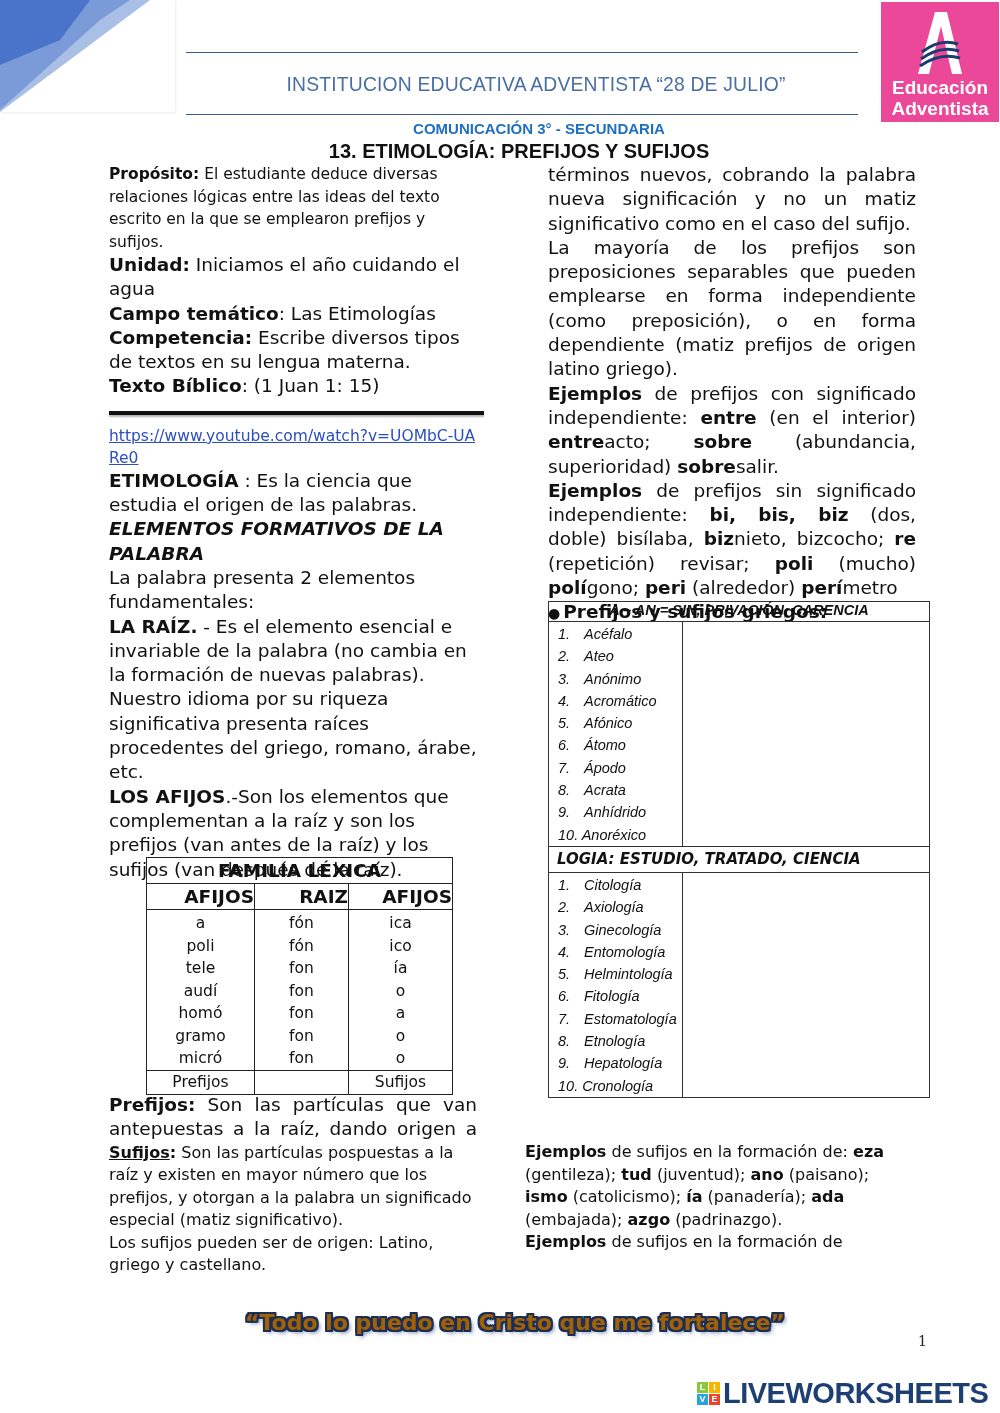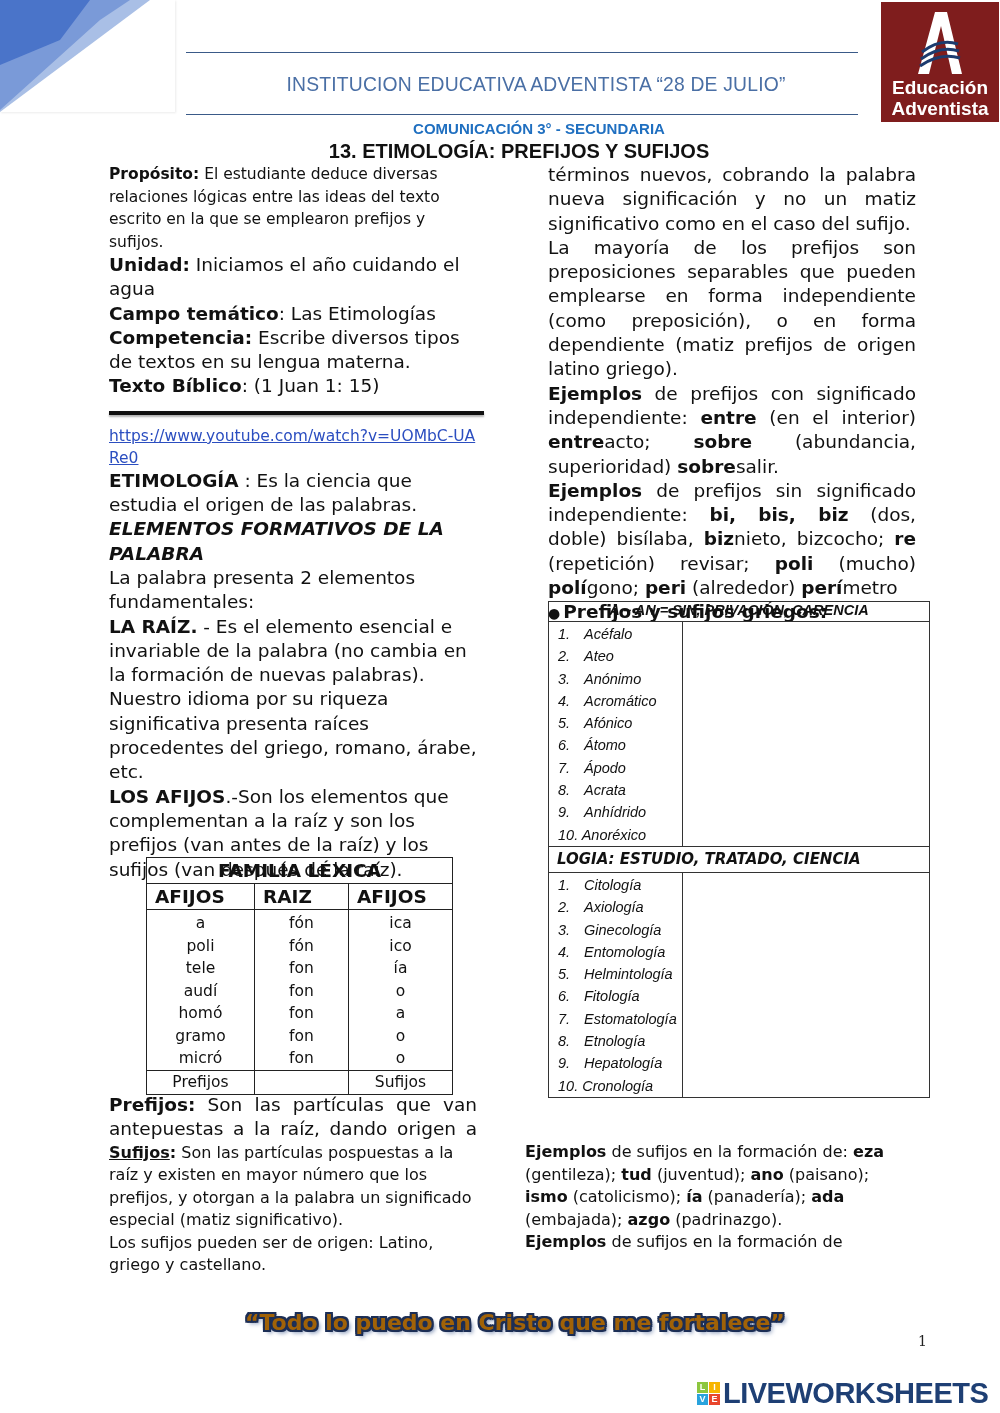--- a/index.html
+++ b/index.html
@@ -3,21 +3,21 @@
 <meta charset="utf-8">
 <style>
   * { box-sizing: border-box; margin: 0; padding: 0; }
   html, body { width: 1000px; height: 1413px; background: #ffffff; overflow: hidden; }
   body { position: relative; font-family: "DejaVu Sans", sans-serif; color: #111; }
 
   .corner-deco { position: absolute; left: 0; top: 0; width: 175px; height: 112px; overflow: hidden; box-shadow: 1px 1px 2px rgba(0,0,0,0.08); }
   .hr-top { position: absolute; left: 186px; top: 52px; width: 672px; height: 1px; background: #3a5a88; }
   .hr-bot { position: absolute; left: 186px; top: 114px; width: 672px; height: 1px; background: #3a5a88; }
   .inst-title { position: absolute; left: 186px; top: 72px; width: 700px; text-align: center; font-family: "Liberation Sans", sans-serif; font-size: 21px; color: #4a6fa5; letter-spacing: 0.2px; transform: scaleX(0.92); transform-origin: center; }
-  .logo { position: absolute; left: 881px; top: 2px; width: 118px; height: 120px; background: #7f1d1d; color: #fff; text-align: center; }
+  .logo { position: absolute; left: 881px; top: 2px; width: 118px; height: 120px; background: #ec4899; color: #fff; text-align: center; }
   .logo svg { position: absolute; left: 37px; top: 10px; }
   .logo .l1, .logo .l2 { position: absolute; left: 0; width: 118px; font-family: "Liberation Sans", sans-serif; font-weight: bold; font-size: 19px; line-height: 20px; }
   .logo .l1 { top: 76px; }
   .logo .l2 { top: 97px; }
 
   .subject { position: absolute; left: 0; top: 120px; width: 1078px; text-align: center; font-family: "Liberation Sans", sans-serif; font-weight: bold; font-size: 15px; color: #1f6fc0; }
   .unit-title { position: absolute; left: 0; top: 140px; width: 1038px; text-align: center; font-family: "Liberation Sans", sans-serif; font-weight: bold; font-size: 20px; color: #111; }
 
   .col { position: absolute; font-family: "DejaVu Sans", sans-serif; color: #111; }
   .left { left: 109px; top: 163px; width: 375px; }
@@ -27,21 +27,21 @@
   .just { text-align: justify; }
   b { font-weight: bold; }
 
   .black-rule { height: 4px; background: #111; margin: 12px 0 10px 0; box-shadow: 0 2px 2px rgba(0,0,0,0.3); }
   .link { color: #2b4ec0; text-decoration: underline; font-size: 15.5px; line-height: 22px; }
   .heading-it { font-weight: bold; font-style: italic; }
 
   table.fam { position: absolute; left: 146px; top: 857px; width: 307px; border-collapse: collapse; font-family: "DejaVu Sans", sans-serif; }
   table.fam td, table.fam th { border: 1px solid #222; }
   table.fam .cap { font-weight: bold; font-size: 18.5px; text-align: center; height: 26px; }
-  table.fam th { font-size: 18.5px; text-align: left; padding-left: 8px; height: 26px; margin-top: 16px; }
+  table.fam th { font-size: 18.5px; text-align: right; padding-left: 20px; height: 26px; margin-top: 16px; }
   table.fam .body td { font-size: 15.5px; text-align: center; line-height: 22.5px; border-top: 1px solid #222; border-bottom: none; padding-top: 2px; }
   table.fam .foot td { font-size: 15.5px; text-align: center; height: 24px; }
 
   .bullet-head { font-size: 18.5px; line-height: 24px; font-weight: bold; }
 
   table.grk { position: absolute; left: 548px; top: 601px; width: 382px; border-collapse: collapse; font-family: "Liberation Sans", sans-serif; font-style: italic; }
   table.grk td { border: 1px solid #333; vertical-align: top; }
   table.grk .h1 { font-weight: bold; text-align: center; font-size: 14.5px; height: 20px; transform: none; }
   table.grk .h2 { font-family: "DejaVu Sans", sans-serif; font-weight: bold; font-size: 15px; height: 26px; padding-left: 8px; vertical-align: middle; }
   table.grk .list { width: 134px; padding: 1px 0 0 9px; font-size: 14.5px; line-height: 22.3px; }

